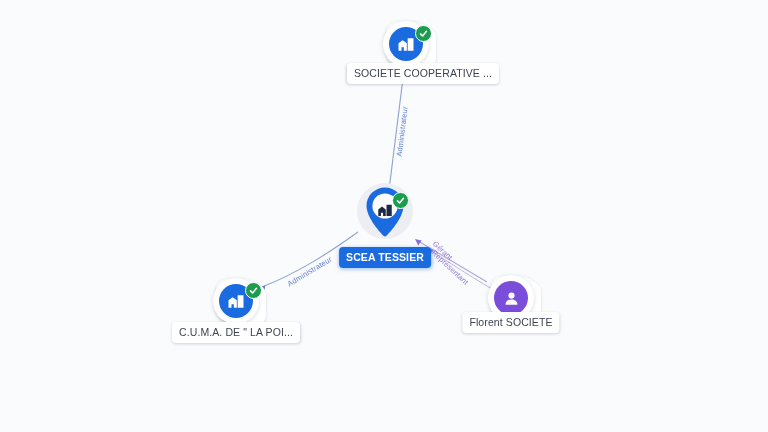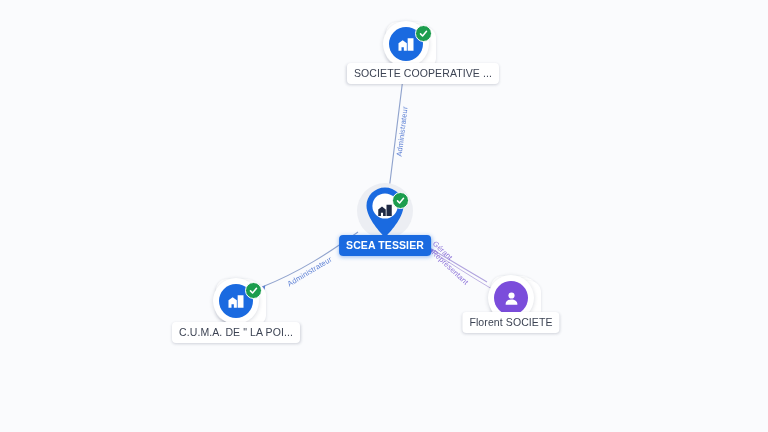--- a/index.html
+++ b/index.html
@@ -130,20 +130,21 @@
     background: #ffffff;
     color: #3c4353;
     box-shadow: 0 1px 3px rgba(40,50,80,0.20);
     letter-spacing: 0.1px;
   }
   .label.selected {
     background: #1a6ae0;
     color: #ffffff;
     font-weight: bold;
     box-shadow: 0 1px 4px rgba(26,106,224,0.45);
+    margin-top: 12px;
   }
 
   
   .edge-label {
     position: absolute;
     white-space: nowrap;
     font-size: 7.5px;
     letter-spacing: 0.15px;
     transform-origin: 0 50%;
   }

